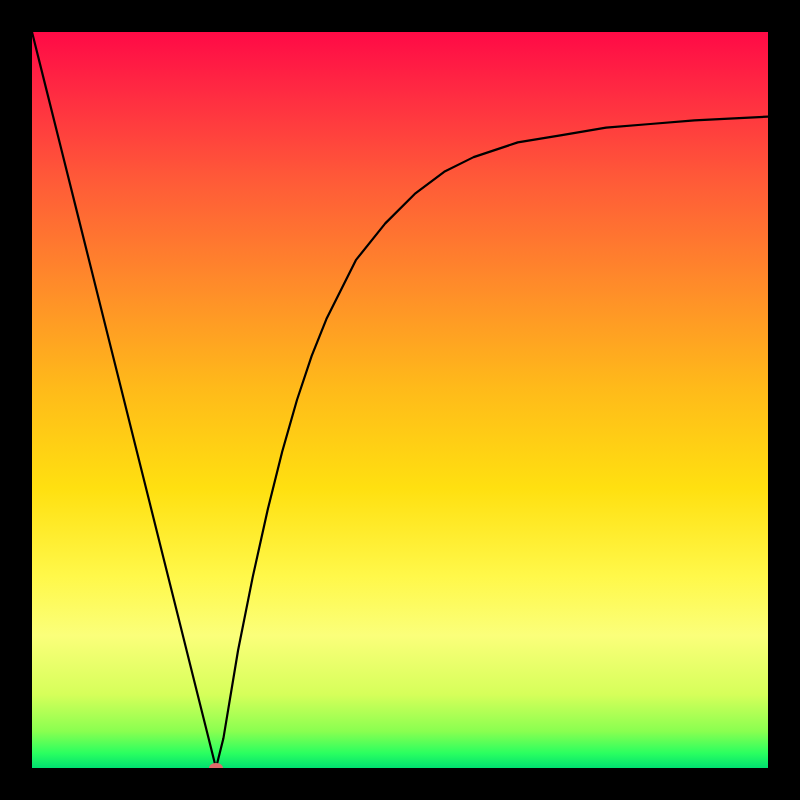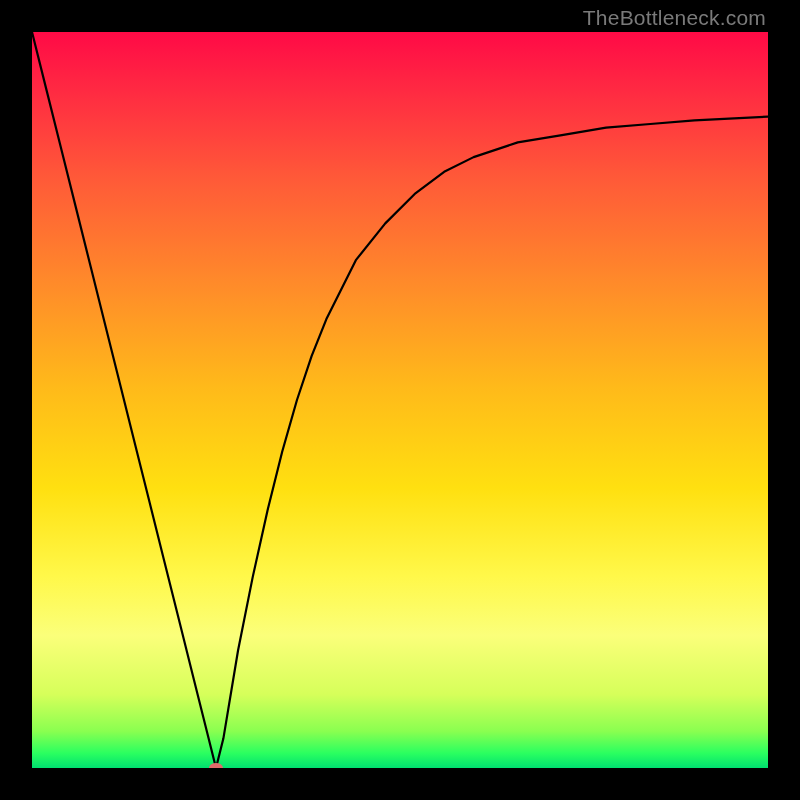--- a/index.html
+++ b/index.html
@@ -70,21 +70,20 @@
     font-size: 21px;
     letter-spacing: 0.2px;
     font-weight: 400;
   }
 </style>
 </head>
 <body>
 
 <div class="frame">
 
-  <div class="watermark">TheBottleneck.com</div>
 
   <div class="plot">
     <div class="gradient"></div>
 
     <svg class="curve-layer" viewBox="0 0 736 736" preserveAspectRatio="none">
       <path fill="none" stroke="#000" stroke-width="2.2" stroke-linejoin="round" stroke-linecap="round" d="M0.00 0.00 L14.72 58.88 L29.44 117.76 L44.16 176.64 L58.88 235.52 L73.60 294.40 L88.32 353.28 L103.04 412.16 L117.76 471.04 L132.48 529.92 L147.20 588.80 L161.92 647.68 L176.64 706.56 L184.00 736.00 L191.36 706.56 L206.08 618.24 L220.80 544.64 L235.52 478.40 L250.24 419.52 L264.96 368.00 L279.68 323.84 L294.40 287.04 L323.84 228.16 L353.28 191.36 L382.72 161.92 L412.16 139.84 L441.60 125.12 L485.76 110.40 L529.92 103.04 L574.08 95.68 L618.24 92.00 L662.40 88.32 L736.00 84.64"></path>
     </svg>
 
     <div class="dot" style="left: 184px; top: 736px; background: rgb(224, 106, 106);"></div>
   </div>

